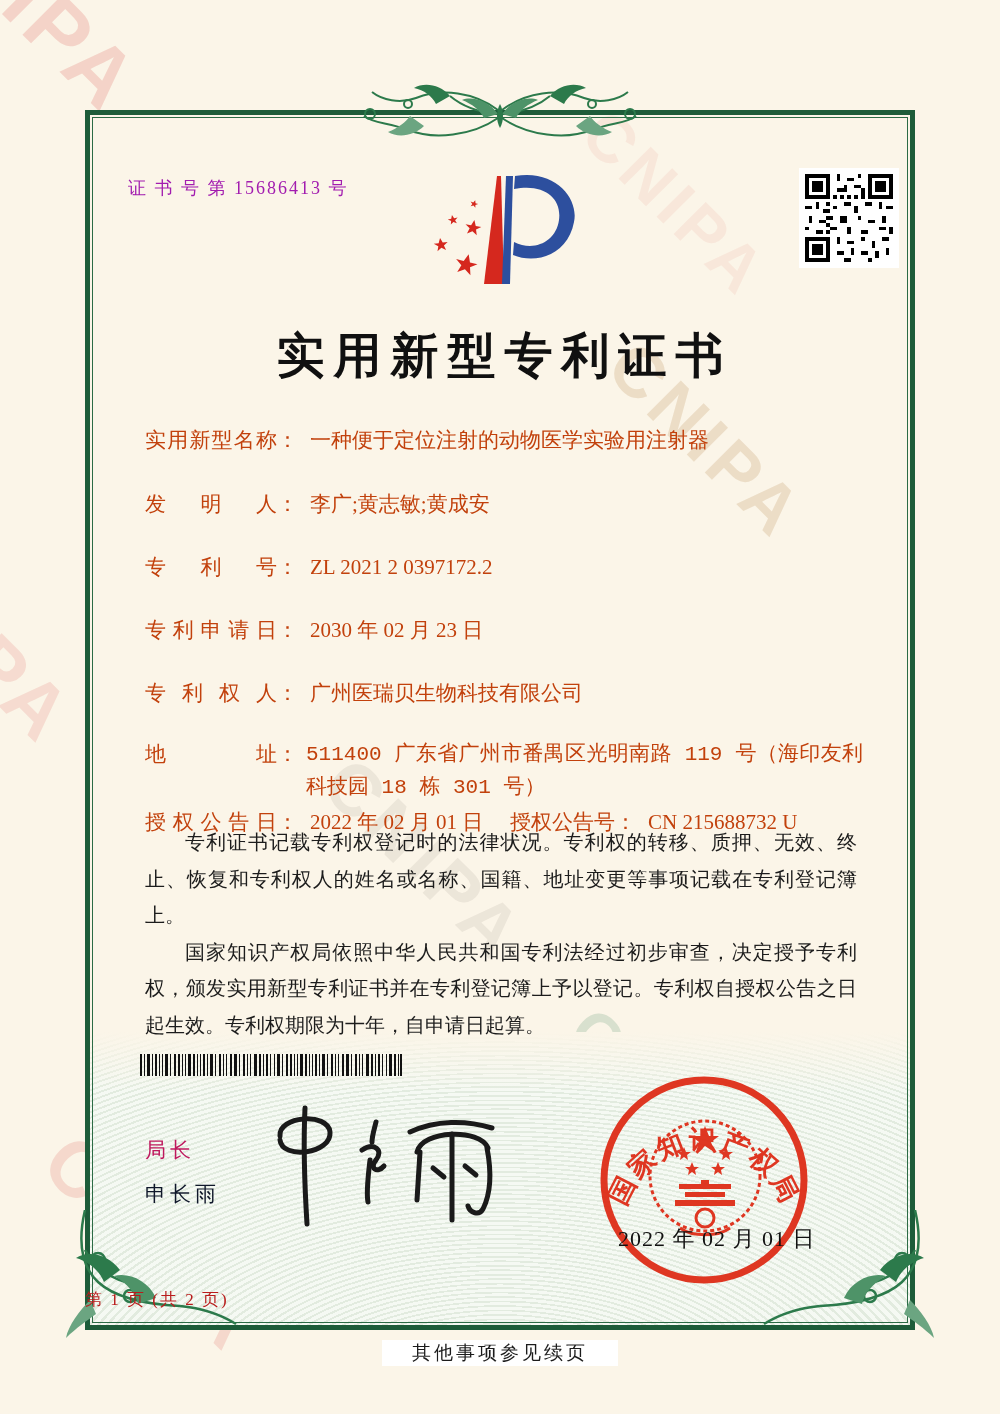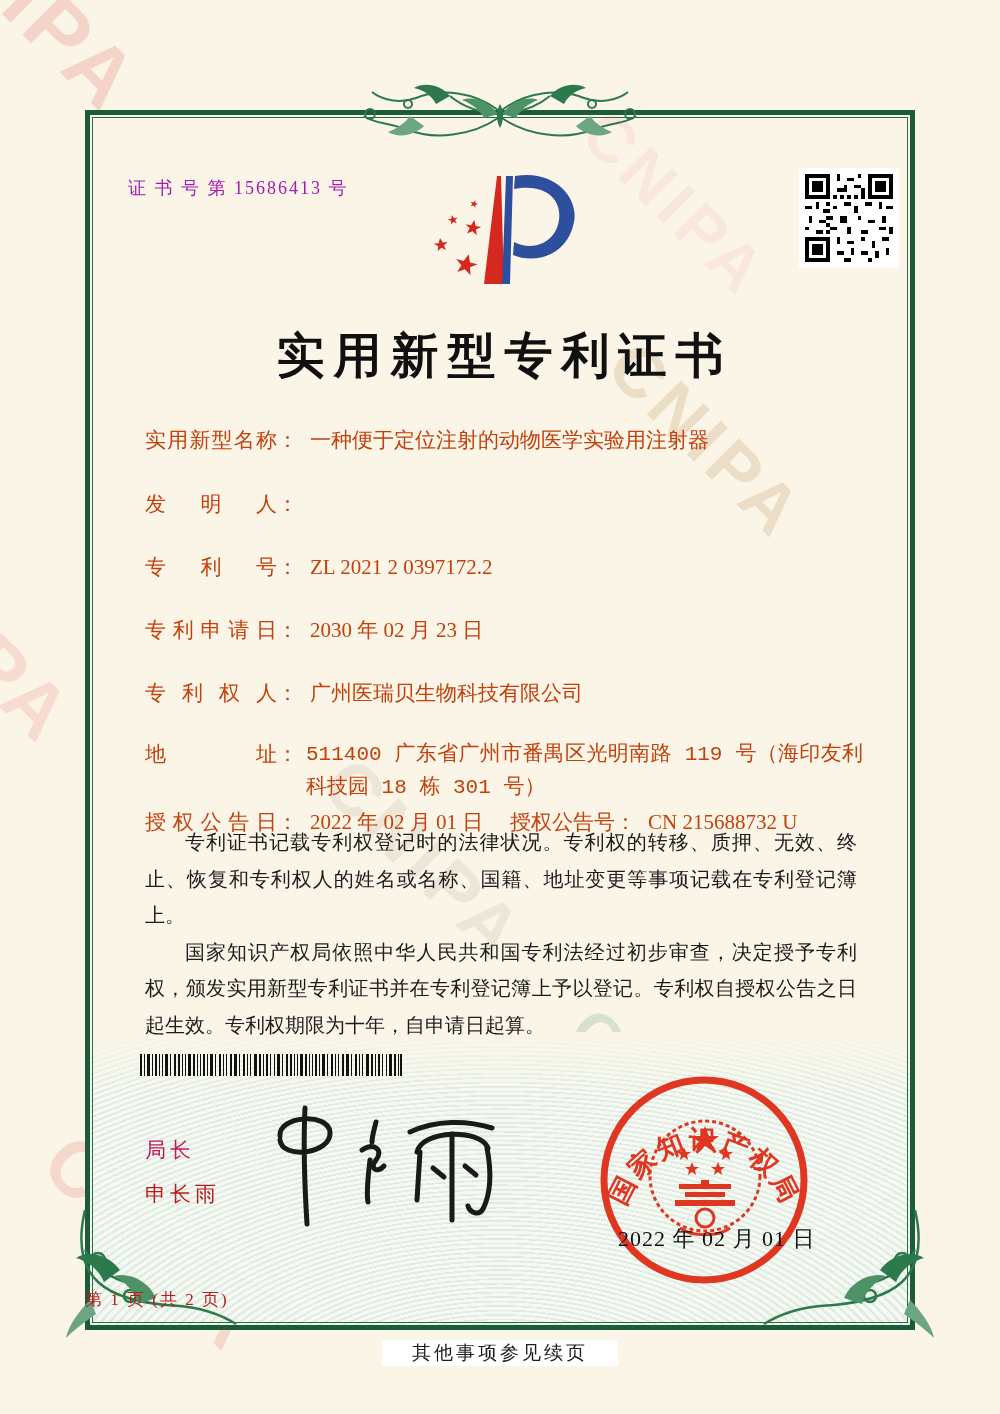--- a/index.html
+++ b/index.html
@@ -67,21 +67,21 @@
   .bodytext{
     left:145px; top:824px; width:712px; z-index:4;
     font-size:20px; line-height:36.5px; text-align:justify; color:#1c1c1c;
   }
   .bodytext p{margin:0; text-indent:2em;}
   
   .barcode{left:140px; top:1054px; z-index:4;}
   .signer-title{left:145px; top:1136px; font-size:21px; z-index:4;
     font-family:"Liberation Sans","DejaVu Sans",sans-serif; letter-spacing:4px; color:#be185d;}
   .signer-name{left:145px; top:1180px; font-size:21px; z-index:4;
-    font-family:"Liberation Sans","DejaVu Sans",sans-serif; letter-spacing:4px; color:#b91c1c;}
+    font-family:"Liberation Sans","DejaVu Sans",sans-serif; letter-spacing:4px; color:#0f172a;}
   .signature{left:250px; top:1100px; z-index:4;}
   .seal{left:592px; top:1068px; z-index:5; opacity:.94;}
   .seal-date{
     left:618px; top:1224px; z-index:6; font-size:22px; letter-spacing:1px; color:#111;
     white-space:nowrap;
   }
   .pagefooter{
     left:85px; top:1288px; width:977px; text-align:left; z-index:4;
     font-size:17px; color:#b91c1c; letter-spacing:2px;
   }
@@ -195,20 +195,21 @@
   <div class="abs title">实用新型专利证书</div>
 
   <div class="frow" style="top:424px">
     <span class="flabel">实用新型名称</span>
       <span class="fcolon">：</span>
     <span class="fvalue">一种便于定位注射的动物医学实验用注射器</span>
   </div>
   <div class="frow" style="top:488px">
     <span class="flabel">发明人</span>
       <span class="fcolon">：</span>
+    <span class="fvalue">李广;黄志敏;黄成安</span>
   </div>
   <div class="frow" style="top:551px">
     <span class="flabel">专利号</span>
       <span class="fcolon">：</span>
     <span class="fvalue">ZL 2021 2 0397172.2</span>
   </div>
   <div class="frow" style="top:614px">
     <span class="flabel">专利申请日</span>
       <span class="fcolon">：</span>
     <span class="fvalue">2030 年 02 月 23 日</span>

